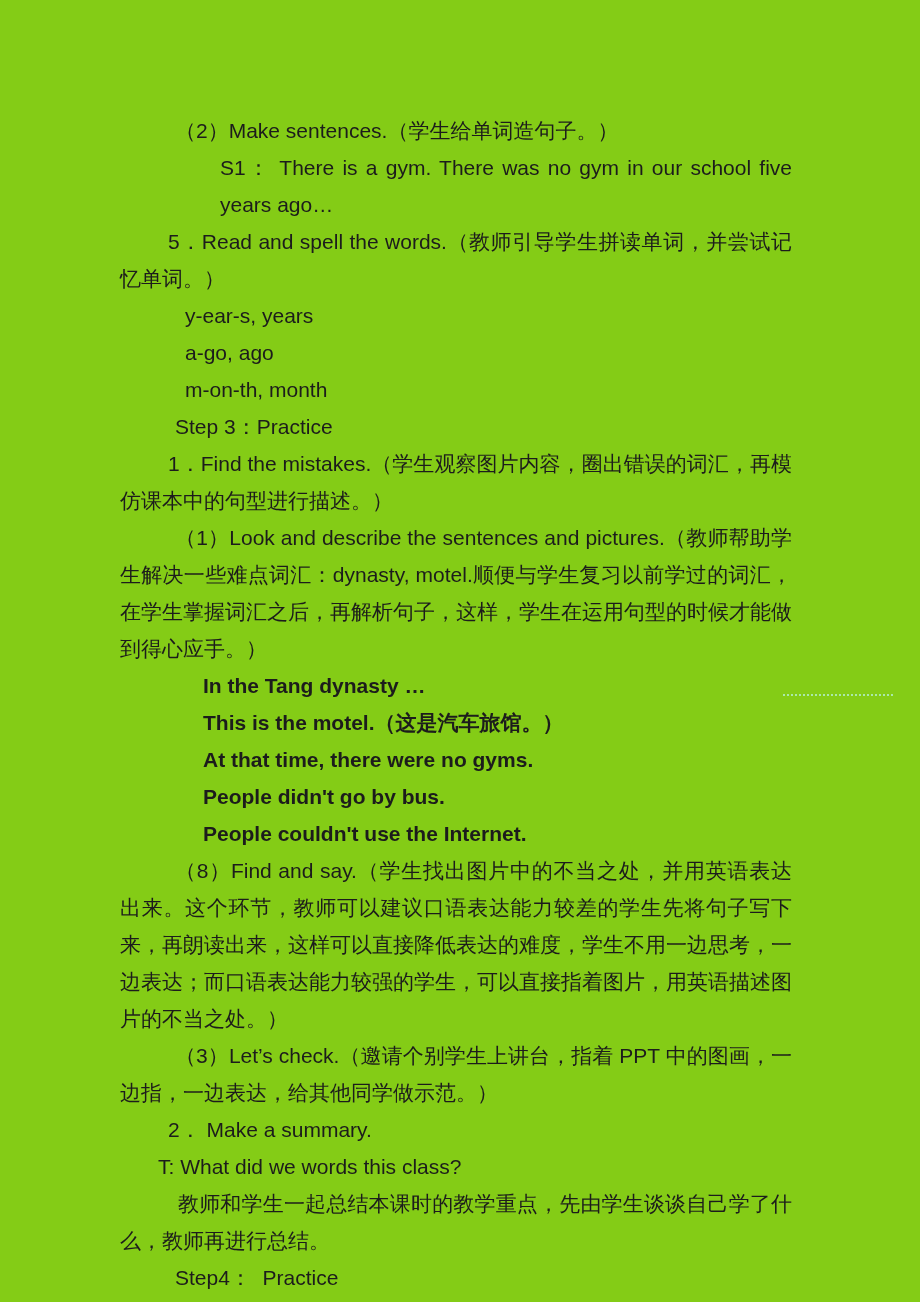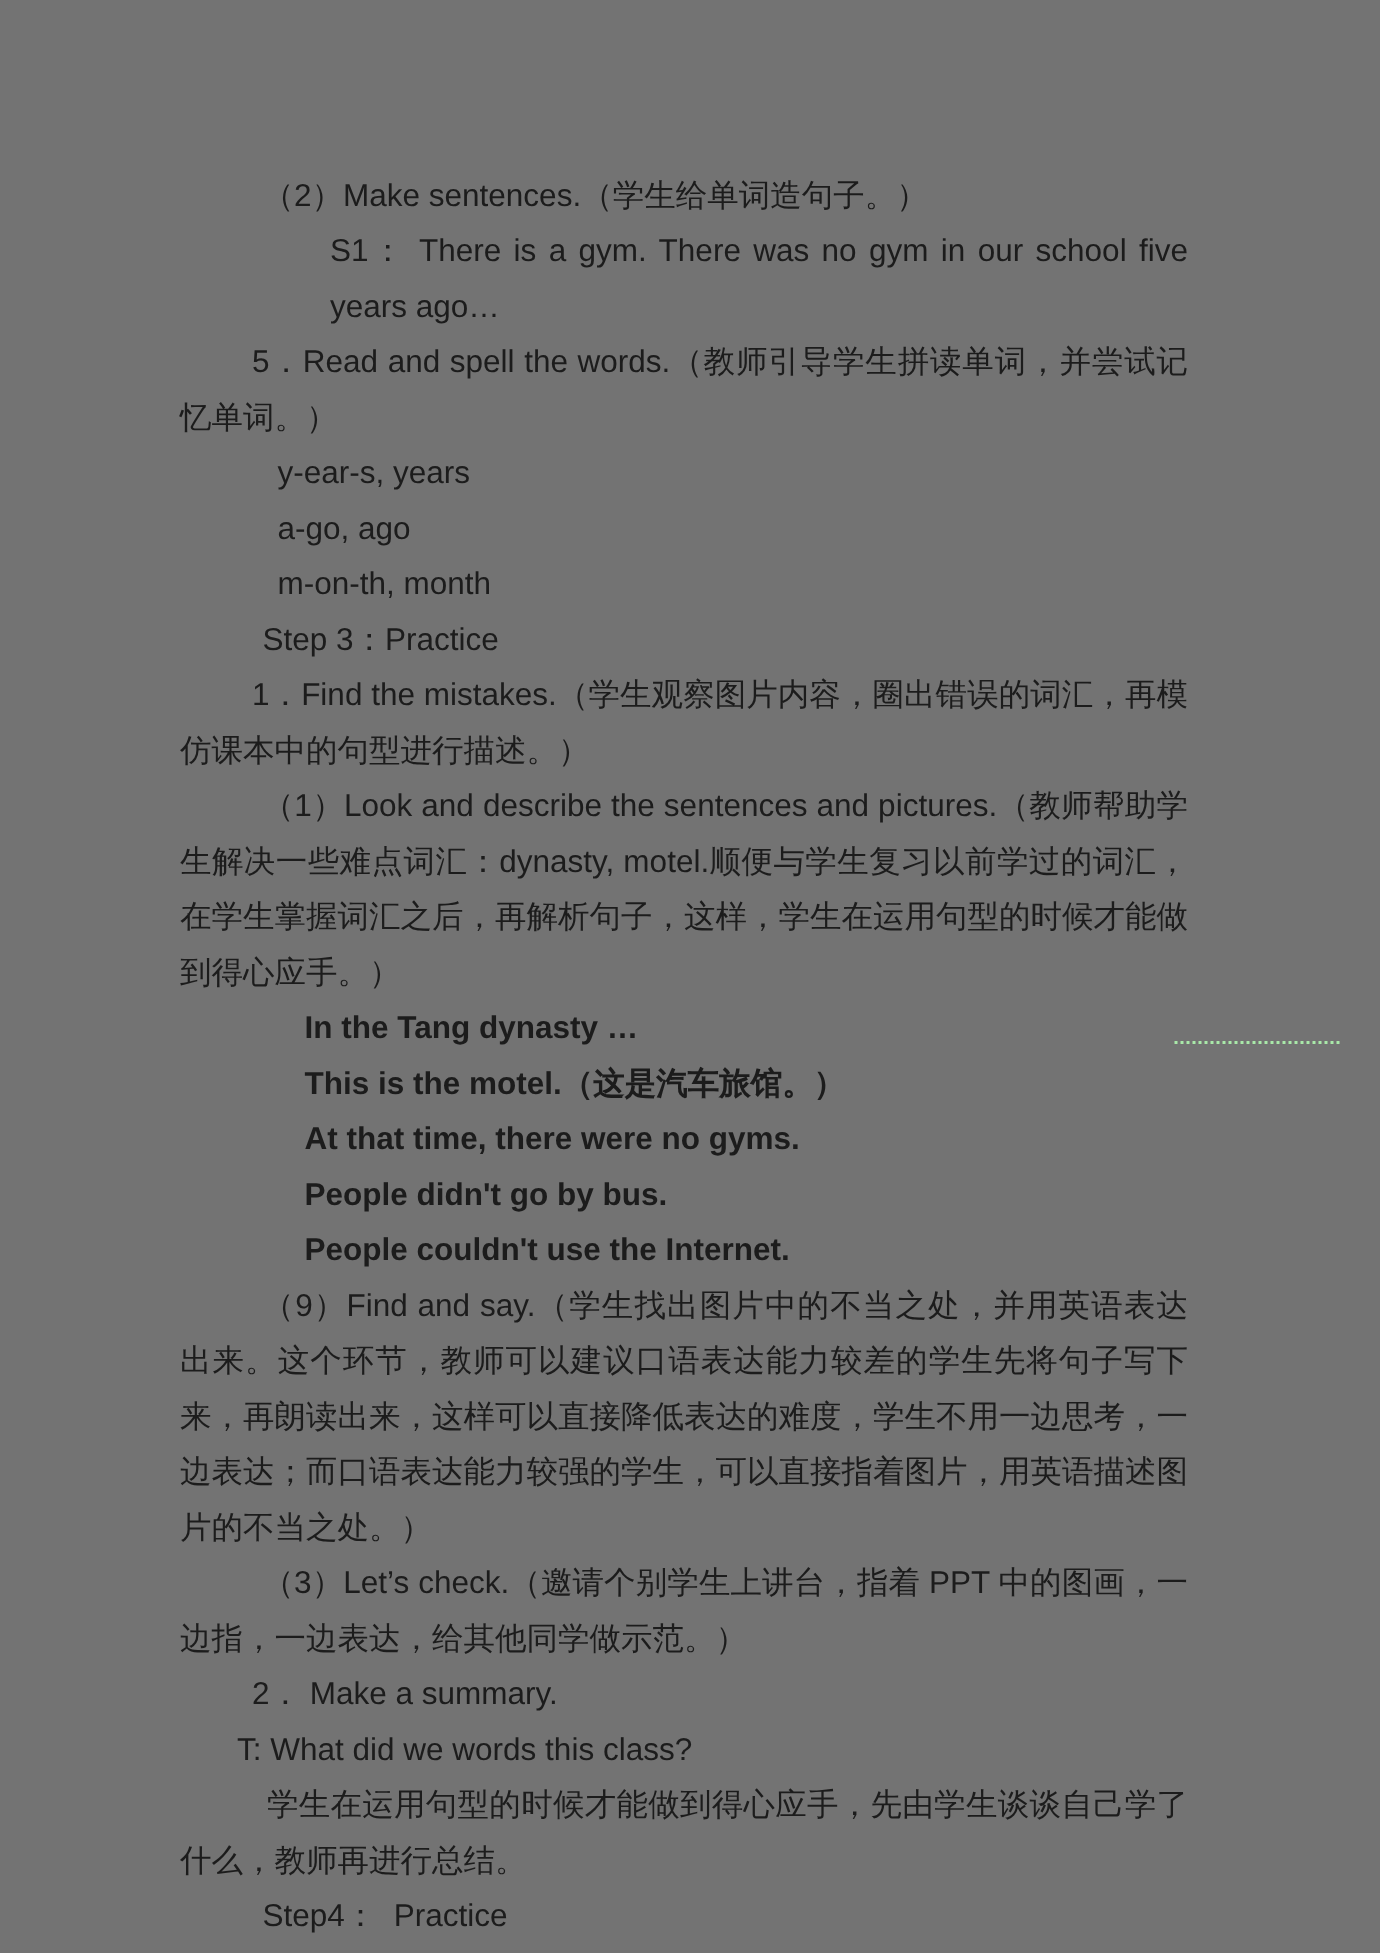--- a/index.html
+++ b/index.html
@@ -8,21 +8,21 @@
     width: 920px;
     height: 1302px;
     position: relative;
     overflow: hidden;
     font-family: "Liberation Sans", sans-serif;
     color: #1c1c1c;
   }
   .page {
     position: absolute;
     inset: 0;
-    background: #737373;
+    background: #84cc16;
   }
   .content {
     position: absolute;
     left: 120px;
     top: 112px;
     width: 672px;
     font-size: 21px;
     line-height: 37px;
   }
   .content p {
@@ -61,22 +61,22 @@
     <p class="word-item">a-go, ago</p>
     <p class="word-item">m-on-th, month</p>
     <p class="heading">Step 3：Practice</p>
     <p class="num-item">1．Find the mistakes.（学生观察图片内容，圈出错误的词汇，再模仿课本中的句型进行描述。）</p>
     <p class="paren-item">（1）Look and describe the sentences and pictures.（教师帮助学生解决一些难点词汇：dynasty, motel.顺便与学生复习以前学过的词汇，在学生掌握词汇之后，再解析句子，这样，学生在运用句型的时候才能做到得心应手。）</p>
     <p class="example-line">In the Tang dynasty …</p>
     <p class="example-line">This is the motel.（这是汽车旅馆。）</p>
     <p class="example-line">At that time, there were no gyms.</p>
     <p class="example-line">People didn't go by bus.</p>
     <p class="example-line">People couldn't use the Internet.</p>
-    <p class="paren-item">（9）Find and say.（学生找出图片中的不当之处，并用英语表达出来。这个环节，教师可以建议口语表达能力较差的学生先将句子写下来，再朗读出来，这样可以直接降低表达的难度，学生不用一边思考，一边表达；而口语表达能力较强的学生，可以直接指着图片，用英语描述图片的不当之处。）</p>
+    <p class="paren-item">（8）Find and say.（学生找出图片中的不当之处，并用英语表达出来。这个环节，教师可以建议口语表达能力较差的学生先将句子写下来，再朗读出来，这样可以直接降低表达的难度，学生不用一边思考，一边表达；而口语表达能力较强的学生，可以直接指着图片，用英语描述图片的不当之处。）</p>
     <p class="paren-item">（3）Let’s check.（邀请个别学生上讲台，指着 PPT 中的图画，一边指，一边表达，给其他同学做示范。）</p>
     <p class="num-item">2． Make a summary.</p>
     <p class="t-line">T: What did we words this class?</p>
-    <p class="body-indent">学生在运用句型的时候才能做到得心应手，先由学生谈谈自己学了什么，教师再进行总结。</p>
+    <p class="body-indent">教师和学生一起总结本课时的教学重点，先由学生谈谈自己学了什么，教师再进行总结。</p>
     <p class="heading">Step4：  Practice</p>
     <p class="num-item">1．听录音，熟读本课的重点单词与句型。</p>
   </div>
   <div class="dotted-artifact"></div>
 </div>
 
 </body></html>

